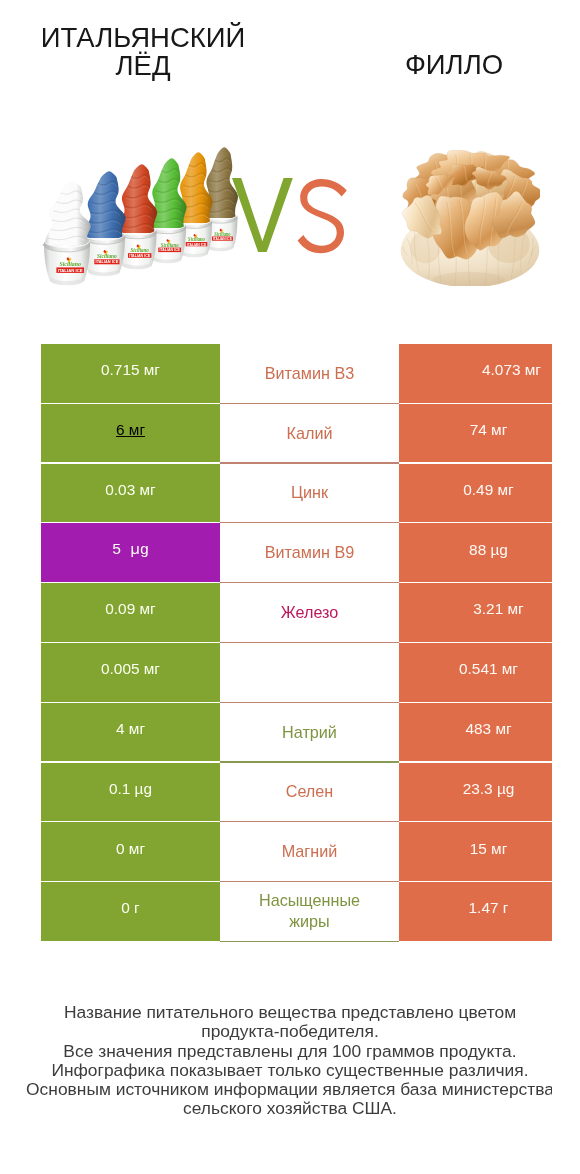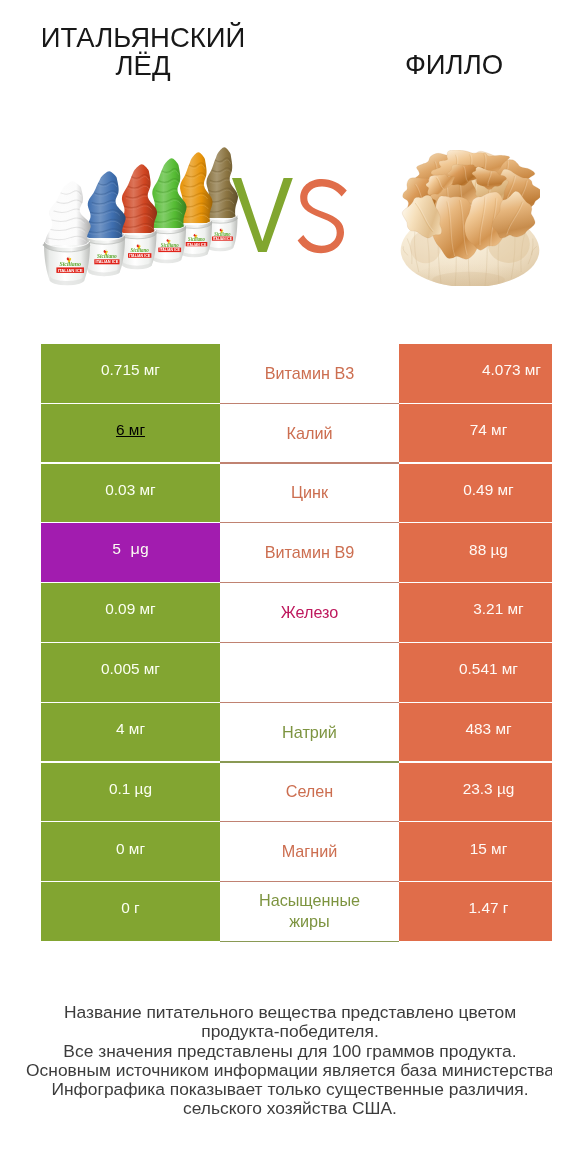--- a/index.html
+++ b/index.html
@@ -670,18 +670,18 @@
           <span>1.47 г</span>
         </div>
       <div class="sep" style="background: rgb(138, 154, 85);"></div>
     </div>
   </div>
 
   <div class="foot">
     <div>Название питательного вещества представлено цветом</div>
     <div>продукта-победителя.</div>
     <div>Все значения представлены для 100 граммов продукта.</div>
+    <div>Инфографика показывает только существенные различия.</div>
     <div>Основным источником информации является база министерства</div>
-    <div>Инфографика показывает только существенные различия.</div>
     <div>сельского хозяйства США.</div>
   </div>
 
 </div>
 
 </body></html>

